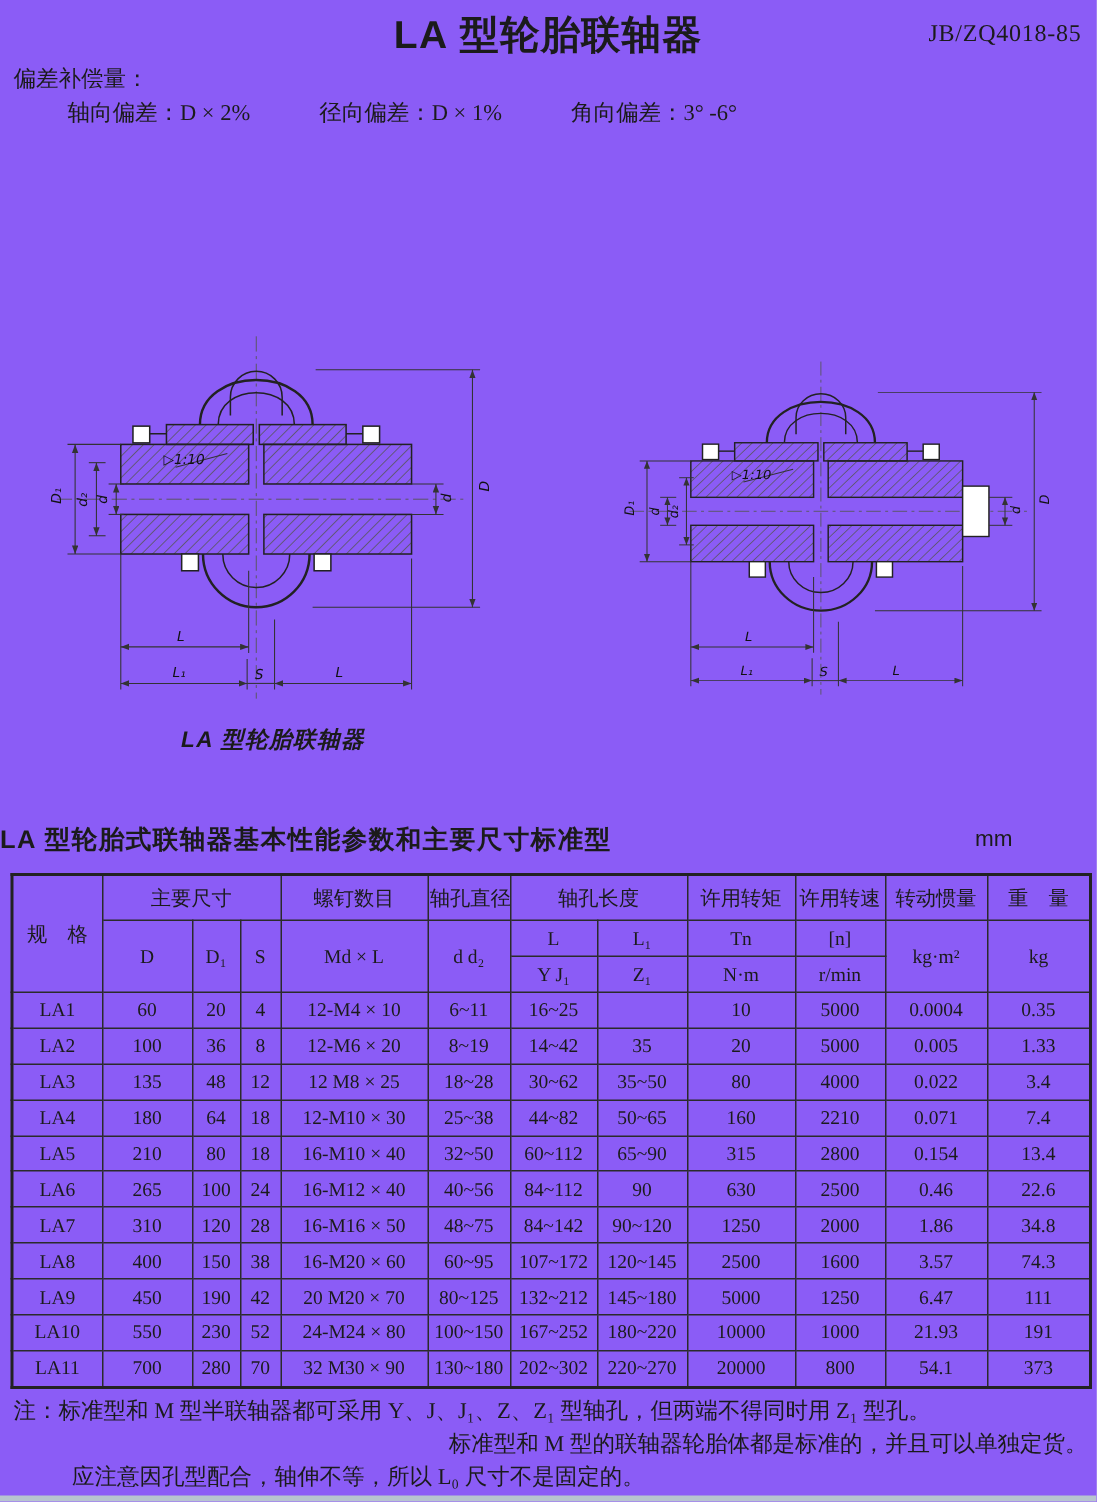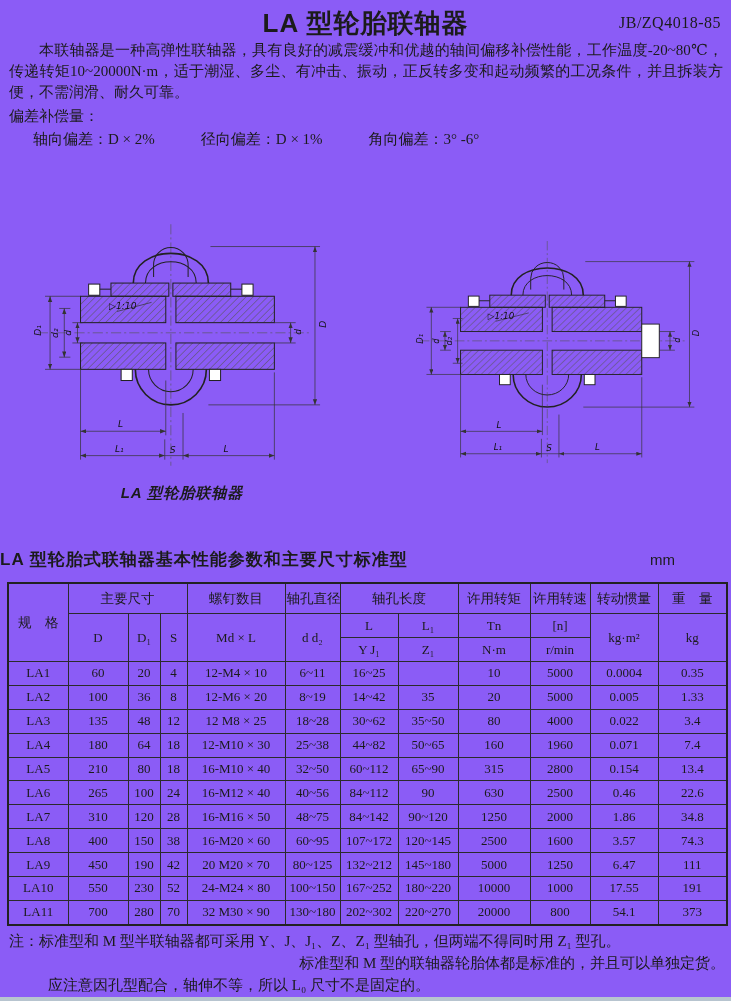--- a/index.html
+++ b/index.html
@@ -16,21 +16,21 @@
     font-weight:bold;font-size:26px;letter-spacing:1px;
   }
   .standard-no{
     position:absolute;right:10px;top:8px;font-size:16px;
     font-family:"Liberation Serif",serif;letter-spacing:.5px;
   }
   
   .intro{position:absolute;top:40px;left:9px;width:714px;font-size:15px;line-height:21px;text-align:justify;}
   .para{text-indent:2em;margin:0;}
   .offset-title{margin:3px 0 0 0;}
-  .offset-row{display:flex;gap:46px;margin:2px 0 0 24px;}
+  .offset-row{display:flex;gap:46px;margin:2px 0 0 36px;}
   
   .figures{position:absolute;top:208px;left:0;width:731px;height:320px;font-style:italic;}
   .fig{position:absolute;}
   .fig-left{left:22px;top:2px;}
   .fig-right{left:406px;top:20px;}
   .fig-caption{
     position:absolute;text-align:center;font-weight:bold;font-size:15px;
     font-family:"Liberation Sans","DejaVu Sans",sans-serif;letter-spacing:1px;
   }
   .cap-left{left:22px;top:276px;width:320px;}
@@ -70,21 +70,20 @@
 <body>
 
 <div id="page">
 
   <div class="title-row">
     <div class="page-title">LA 型轮胎联轴器</div>
     <div class="standard-no">JB/ZQ4018-85</div>
   </div>
 
   <div class="intro">
-    <p class="para">本联轴器是一种高弹性联轴器，具有良好的减震缓冲和优越的轴间偏移补偿性能，工作温度-20~80℃，传递转矩10~20000N·m，适于潮湿、多尘、有冲击、振动，正反转多变和起动频繁的工况条件，并且拆装方便，不需润滑、耐久可靠。</p>
     <p class="offset-title">偏差补偿量：</p>
     <div class="offset-row">
       <span>轴向偏差：D × 2%</span>
       <span>径向偏差：D × 1%</span>
       <span>角向偏差：3° -6°</span>
     </div>
   </div>
 
   <div class="figures">
 
@@ -335,21 +334,21 @@
           <tr>
             <td>LA4</td>
             <td>180</td>
             <td>64</td>
             <td>18</td>
             <td>12-M10 × 30</td>
             <td>25~38</td>
             <td>44~82</td>
             <td>50~65</td>
             <td>160</td>
-            <td>1960</td>
+            <td>2210</td>
             <td>0.071</td>
             <td>7.4</td>
           </tr>
           <tr>
             <td>LA5</td>
             <td>210</td>
             <td>80</td>
             <td>18</td>
             <td>16-M10 × 40</td>
             <td>32~50</td>
@@ -420,21 +419,21 @@
             <td>LA10</td>
             <td>550</td>
             <td>230</td>
             <td>52</td>
             <td>24-M24 × 80</td>
             <td>100~150</td>
             <td>167~252</td>
             <td>180~220</td>
             <td>10000</td>
             <td>1000</td>
-            <td>17.55</td>
+            <td>21.93</td>
             <td>191</td>
           </tr>
           <tr>
             <td>LA11</td>
             <td>700</td>
             <td>280</td>
             <td>70</td>
             <td>32 M30 × 90</td>
             <td>130~180</td>
             <td>202~302</td>

